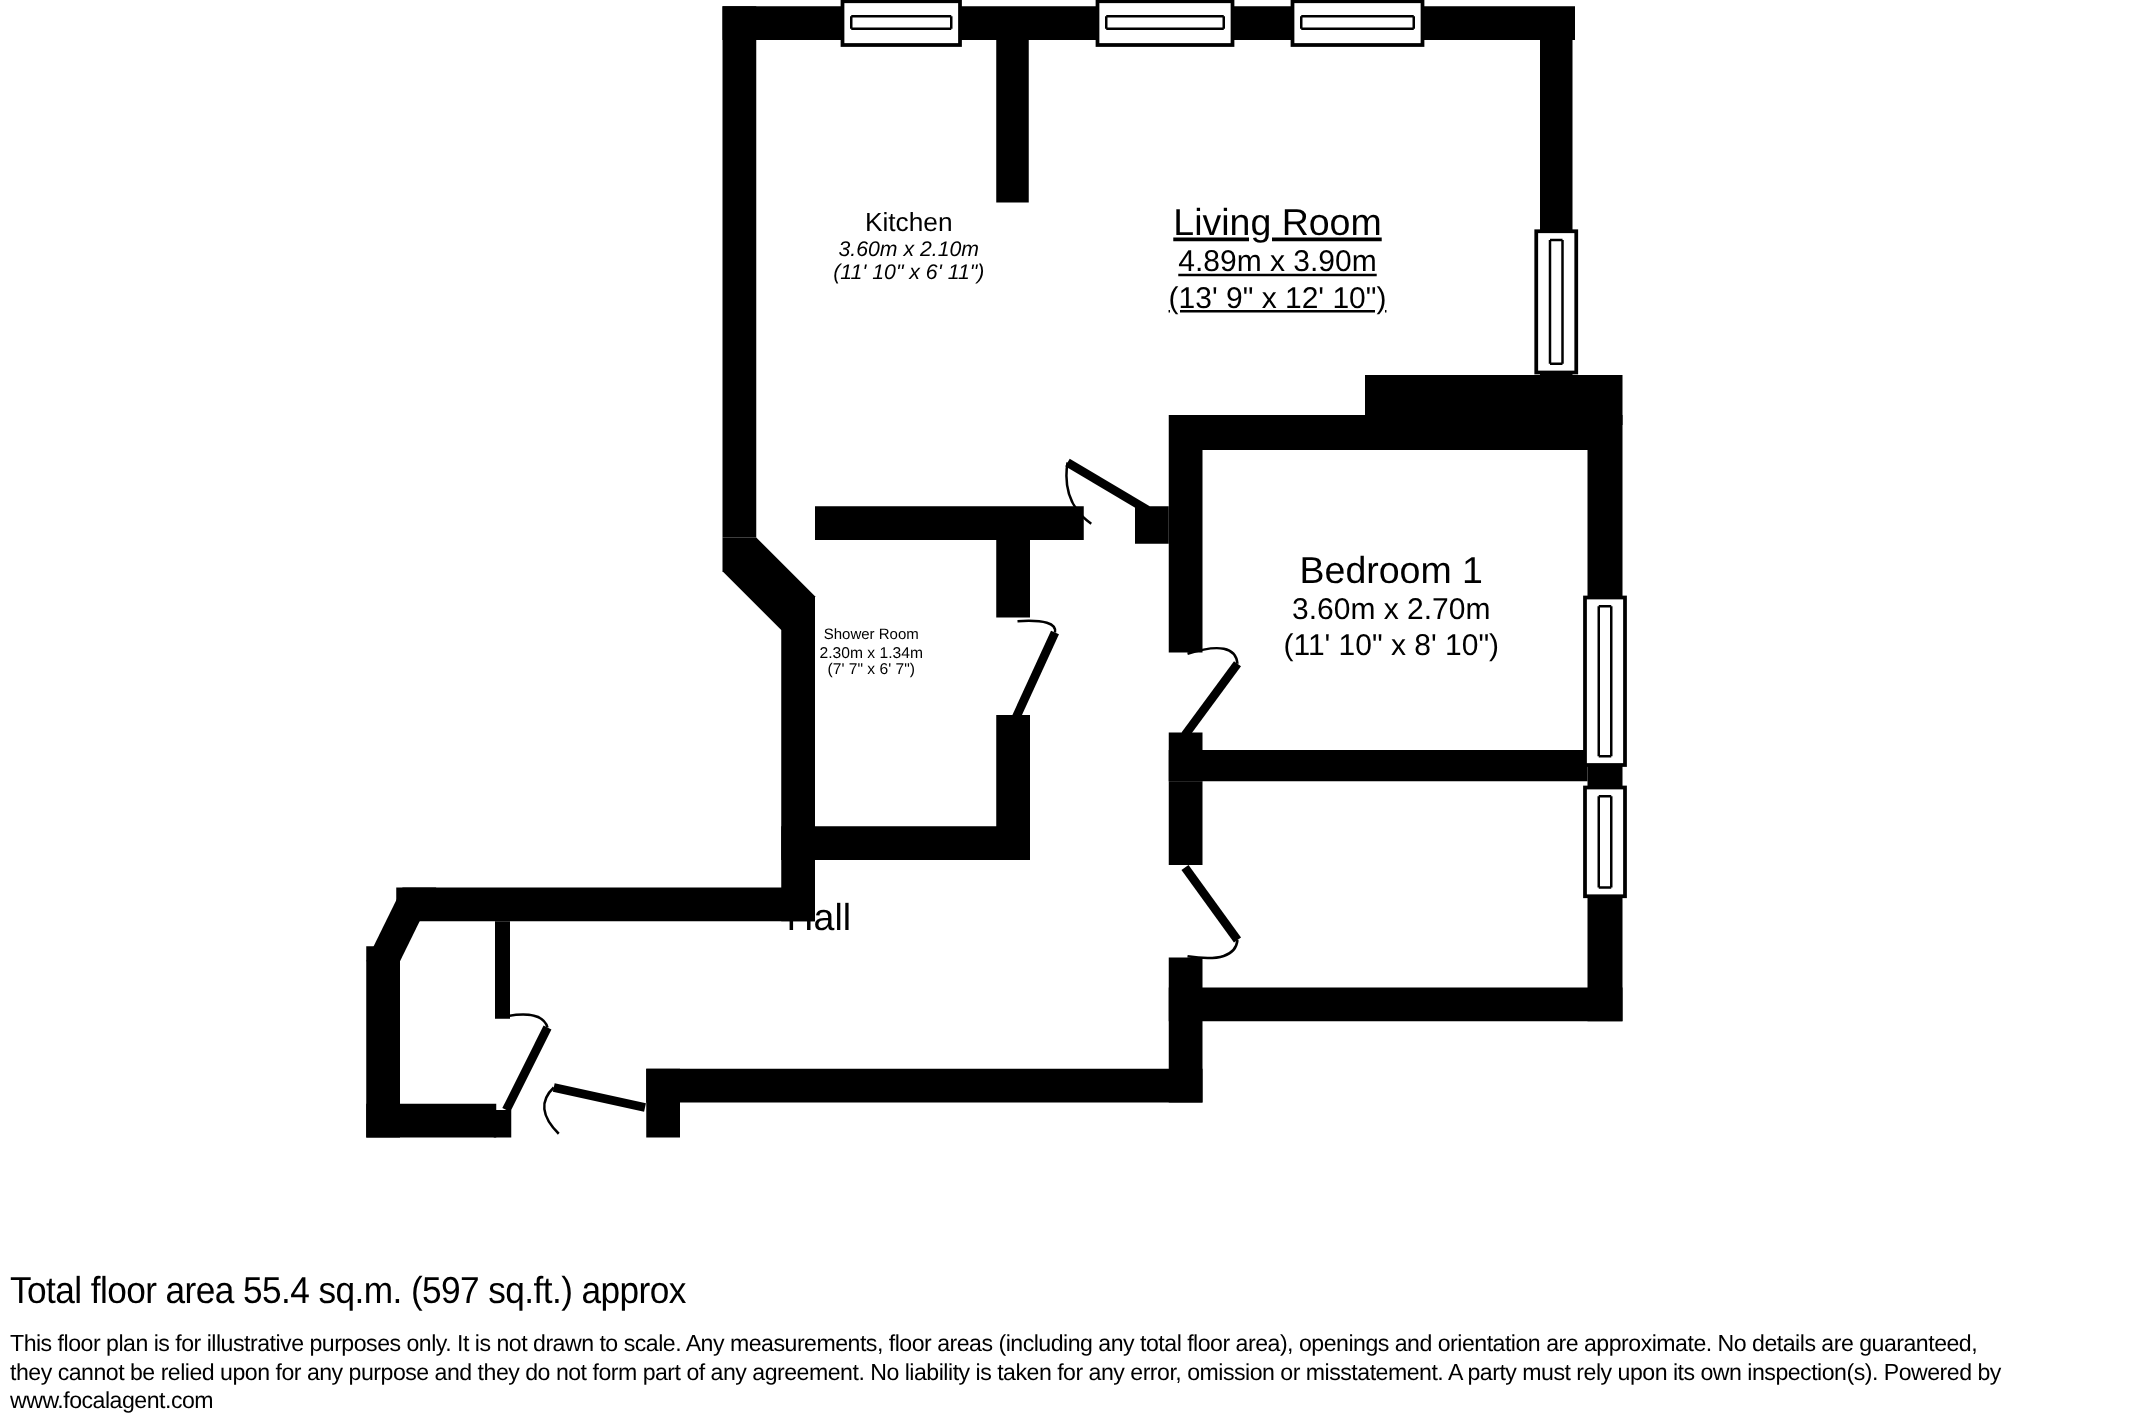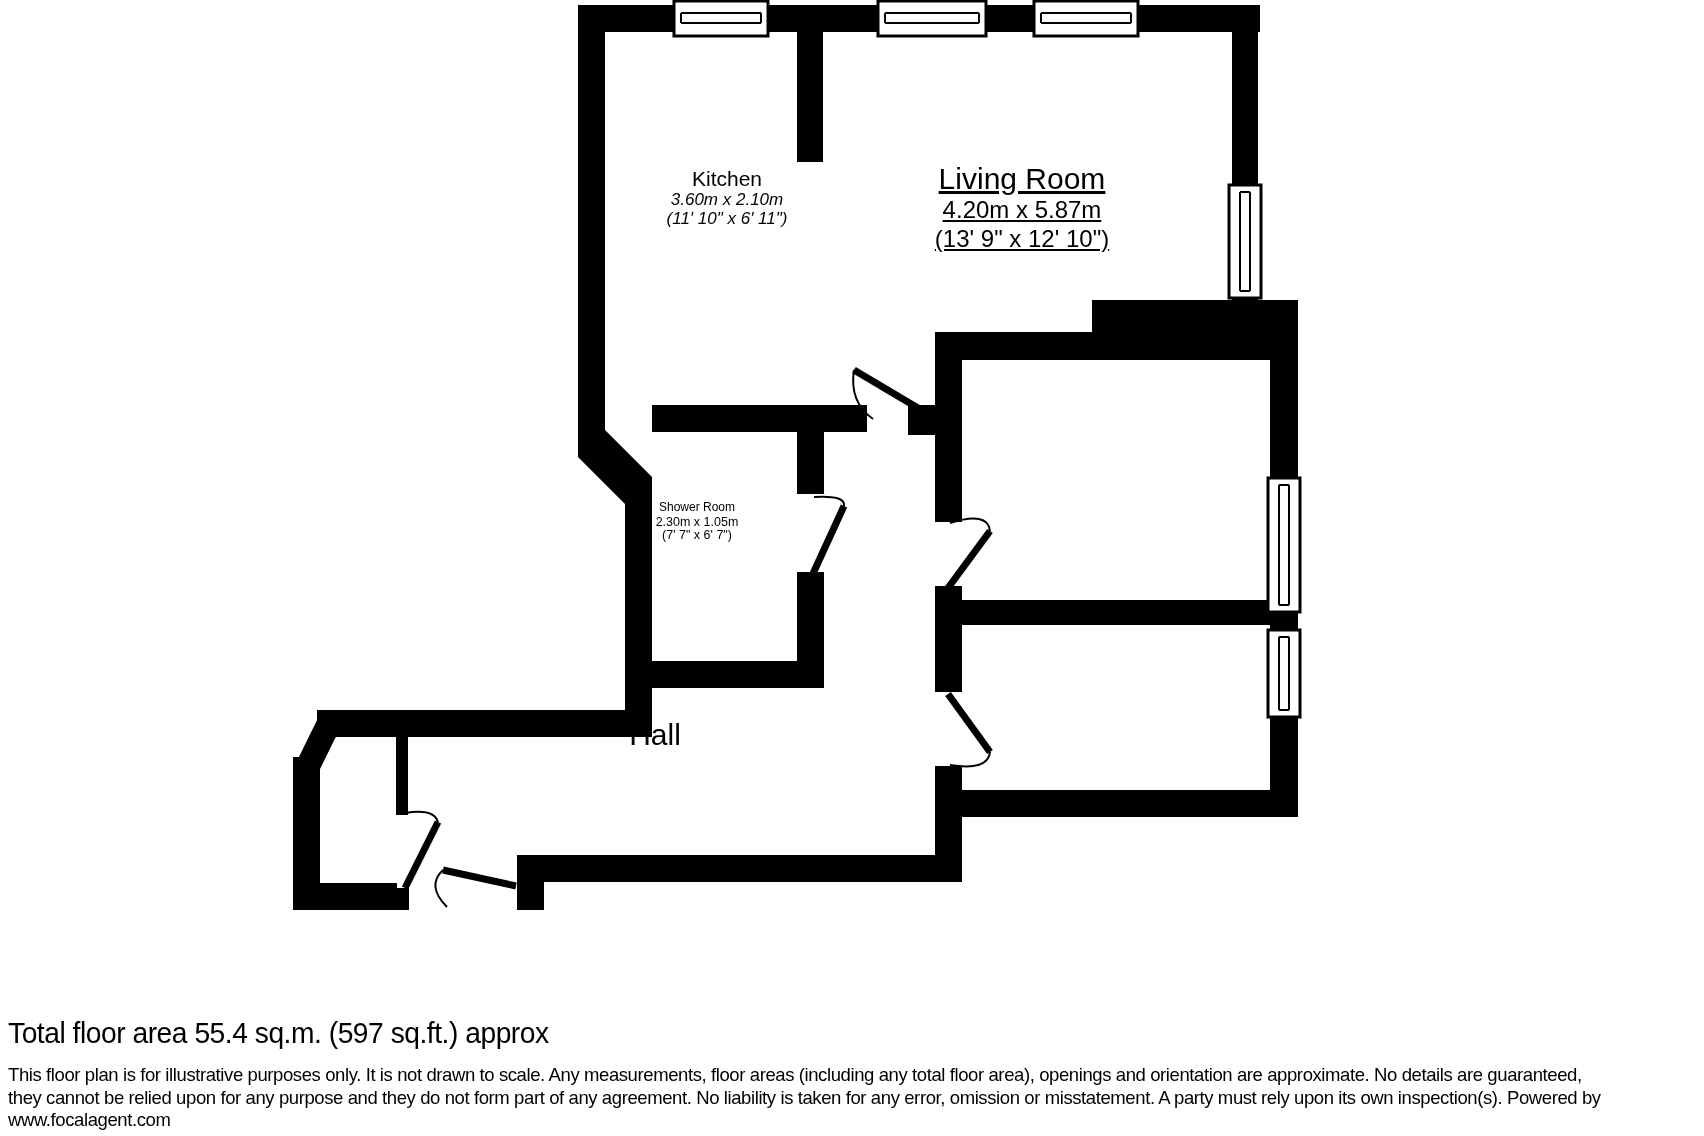--- a/index.html
+++ b/index.html
@@ -199,30 +199,35 @@
   </svg>
 
   <div class="room-label" style="left:727px; top:197px;">
     <div class="room-name-md">Kitchen</div>
     <div class="room-dims-md">3.60m x 2.10m</div>
     <div class="room-dims-md">(11' 10" x 6' 11")</div>
   </div>
 
   <div class="room-label" style="left:1022px; top:208px;text-decoration:underline;">
     <div class="room-name-lg">Living Room</div>
-    <div class="room-dims-lg">4.20m x 5.87m</div>
+    <div class="room-dims-lg">4.89m x 3.90m</div>
     <div class="room-dims-lg">(13' 9" x 12' 10")</div>
   </div>
 
   <div class="room-label" style="left:697px; top:520px;">
     <div class="room-name-sm">Shower Room</div>
-    <div class="room-dims-sm">2.30m x 1.05m</div>
+    <div class="room-dims-sm">2.30m x 1.34m</div>
     <div class="room-dims-sm">(7' 7" x 6' 7")</div>
   </div>
 
+  <div class="room-label" style="left:1113px; top:486px;">
+    <div class="room-name-lg">Bedroom 1</div>
+    <div class="room-dims-lg">3.60m x 2.70m</div>
+    <div class="room-dims-lg">(11' 10" x 8' 10")</div>
+  </div>
 
 
   <div class="room-label" style="left:655px; top:735px;">
     <div class="room-name-lg">Hall</div>
   </div>
 
   <div class="total-area">Total floor area 55.4 sq.m. (597 sq.ft.) approx</div>
 
   <div class="disclaimer">
     <div>This floor plan is for illustrative purposes only. It is not drawn to scale. Any measurements, floor areas (including any total floor area), openings and orientation are approximate. No details are guaranteed,</div>

